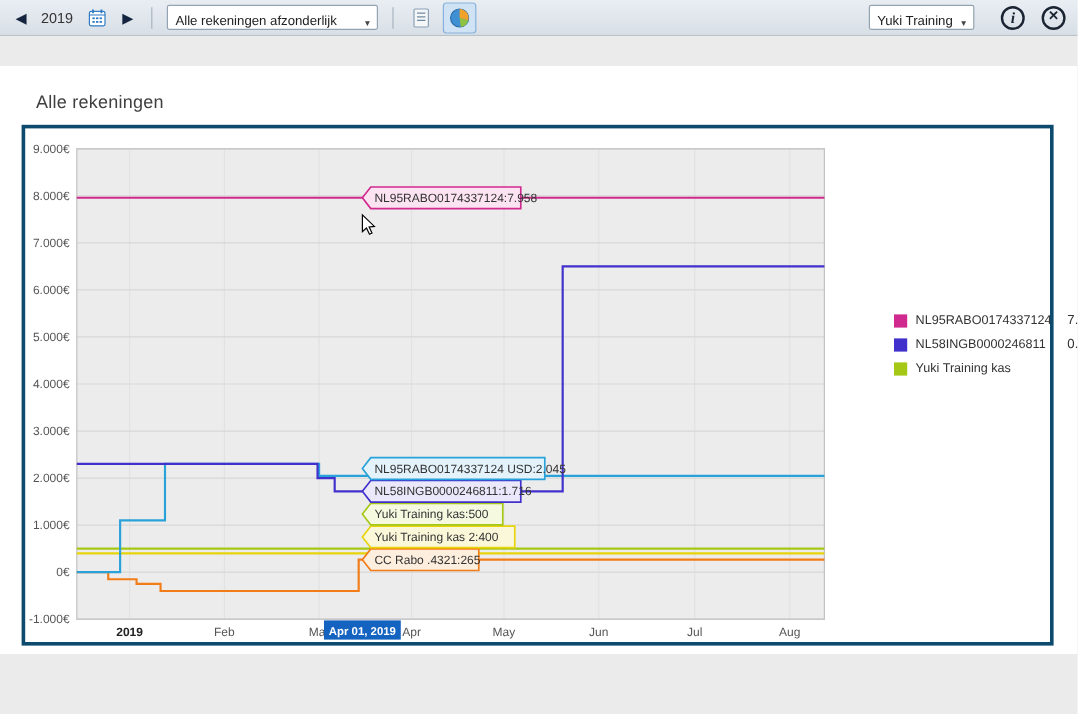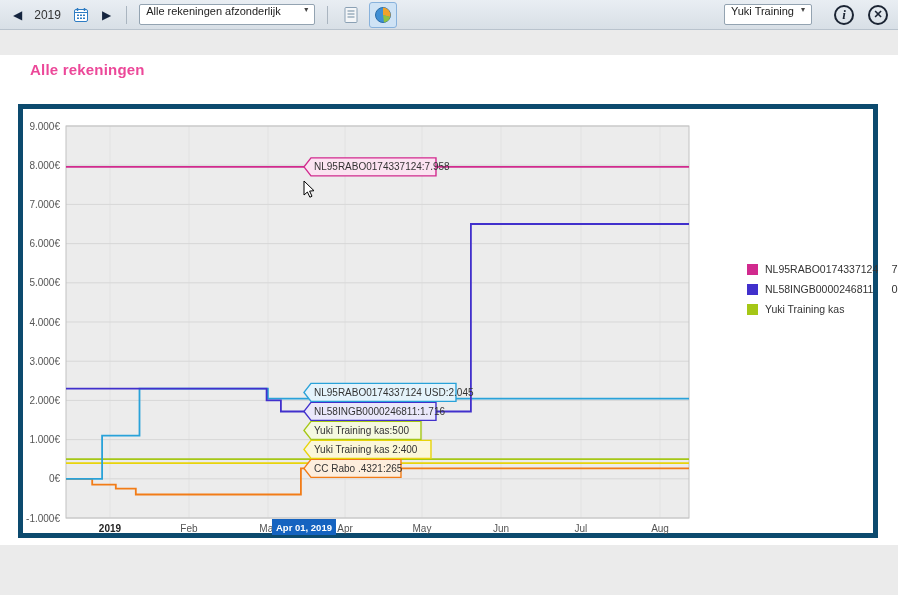--- a/index.html
+++ b/index.html
@@ -9,37 +9,37 @@
   
   .toolbar{position:absolute;top:0;left:0;width:898px;height:30px;
     background:linear-gradient(#e9eef3,#d8dfe6);border-bottom:1px solid #b9c3cd;
     display:flex;align-items:center;padding:0 10px;gap:7px;z-index:5}
   .icon-btn{background:none;border:1px solid transparent;padding:2px;display:flex;align-items:center;
     justify-content:center;cursor:pointer;color:#15253f;font-size:12px;line-height:1}
   .icon-btn.selected{background:#cfe3f5;border:1px solid #88b2dc;border-radius:3px;padding:3px 4px}
   .year{font-size:12px;color:#333;margin:0 2px}
   .vdiv{width:1px;height:18px;background:#aab5c0;margin:0 5px}
   .select{height:21px;background:#fff;border:1px solid #93a3b1;border-radius:2px;display:flex;
-    align-items:flex-start;padding:0 6px;font-size:11px;color:#222;cursor:pointer}
+    align-items:flex-end;padding:0 6px;font-size:11px;color:#222;cursor:pointer}
   .select .caret{font-size:8px;color:#444;margin-left:6px}
   .select.view{width:176px;justify-content:space-between}
   .select.company{width:88px;justify-content:space-between;margin-right:8px}
   .spacer{flex:1}
   .round-btn{width:20px;height:20px;border-radius:50%;border:2px solid #1b2433;background:none;
     display:flex;align-items:center;justify-content:center;padding:0;cursor:pointer;margin-left:7px}
   .round-btn .glyph{font-size:11px;font-weight:bold;color:#1b2433;line-height:1}
   .round-btn .i-glyph{font-family:"Liberation Serif",serif;font-style:italic;font-size:13px;
     font-weight:bold;color:#1b2433;line-height:1}
 
   
   .content{position:absolute;top:55px;left:0;width:898px;height:490px;background:#fff}
-  .page-title{position:absolute;left:30px;top:6px;margin:0;font-size:15px;font-weight:bold;
-    color:#ec4899;letter-spacing:.2px}
+  .page-title{position:absolute;left:30px;top:22px;margin:0;font-size:15px;font-weight:normal;
+    color:#404040;letter-spacing:.2px}
   .chart-card{position:absolute;left:18px;top:49px;width:860px;height:434px;background:#fff;
-    border:5px solid #0c4a6e}
+    border:3px solid #0c4a6e}
   #chart-svg{position:absolute;left:0;top:0;font-family:"Liberation Sans",sans-serif}
 
   
   #legend{position:absolute;left:724px;top:150px;width:172px}
   .legend-row{height:20px;display:flex;align-items:center;cursor:pointer}
   .swatch{width:11px;height:11px;margin-right:7px;flex:0 0 auto}
   .lname{flex:1;font-size:10.5px;color:#333;white-space:nowrap}
   .lval{font-size:11px;color:#333}
 </style>
 </head>

